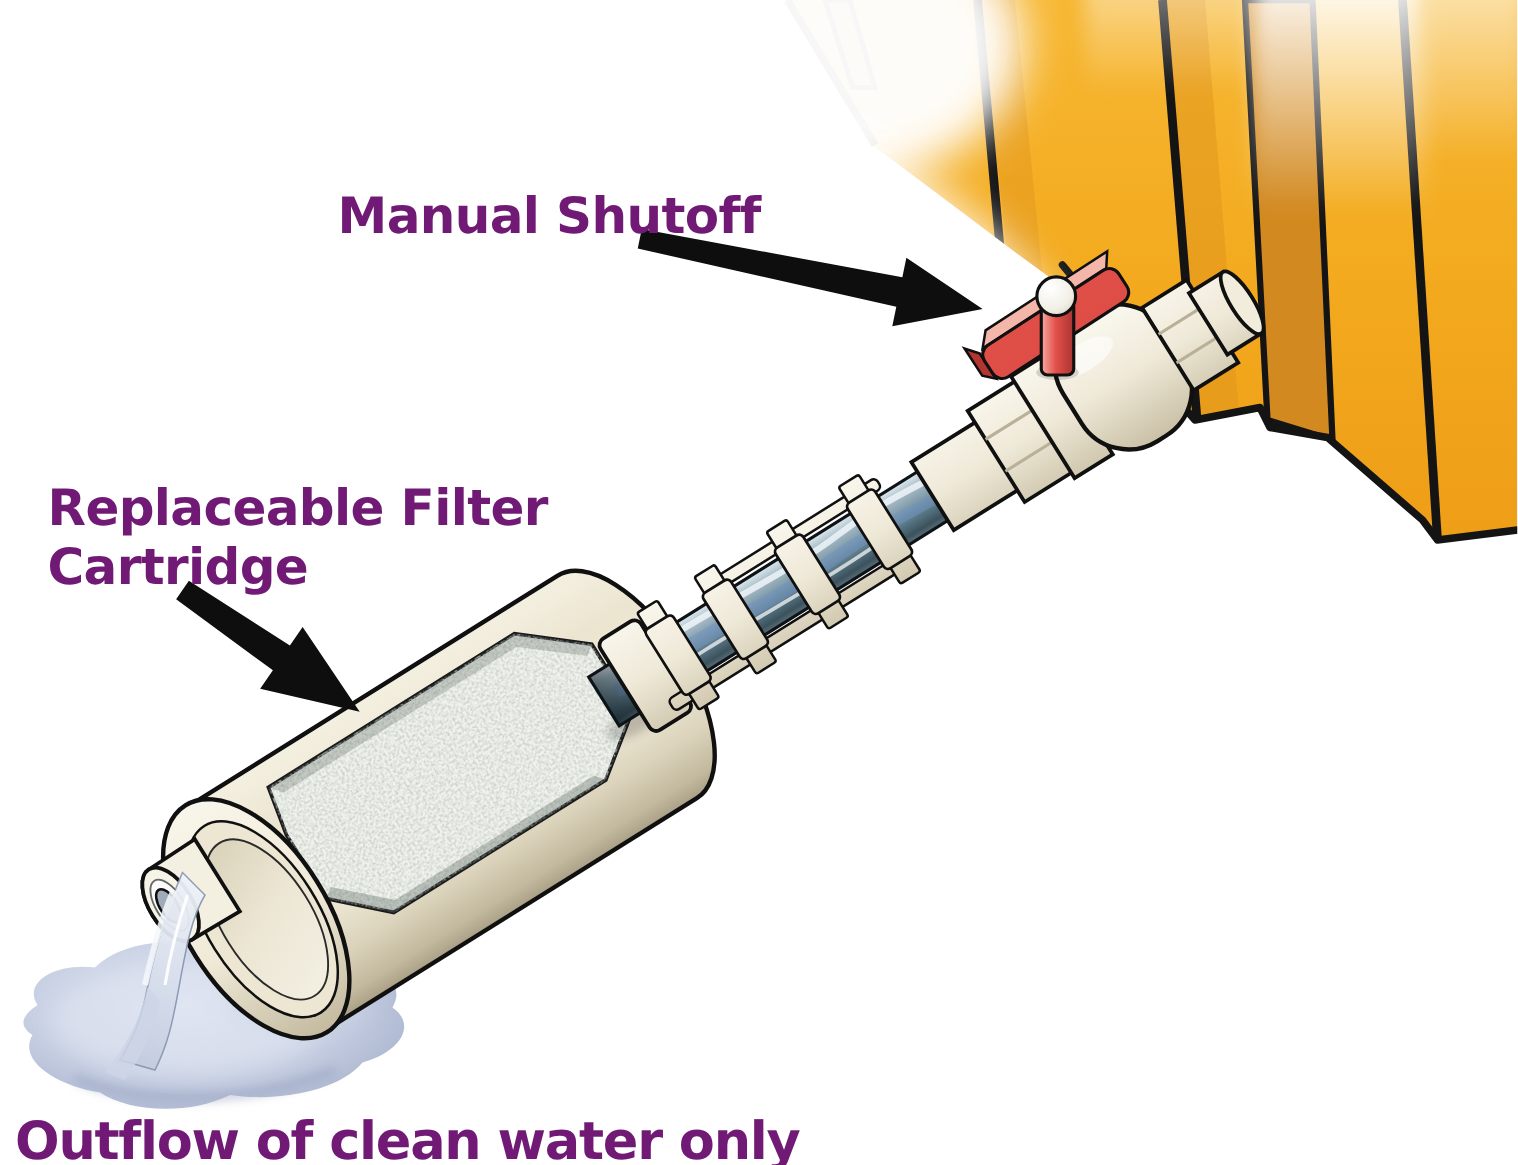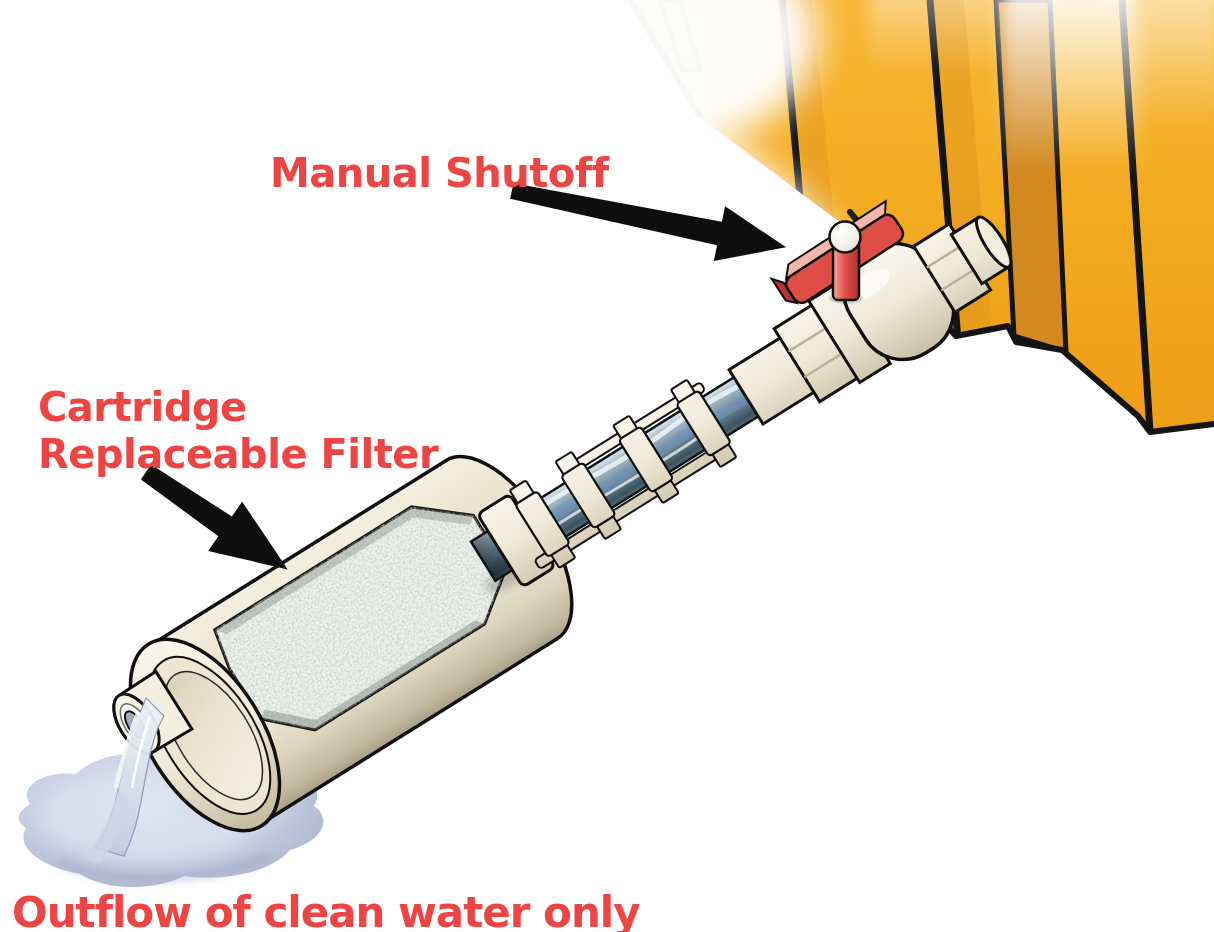--- a/index.html
+++ b/index.html
@@ -1,19 +1,19 @@
 <!DOCTYPE html>
 <html><head>
 <meta charset="utf-8">
 <style>
   html,body{margin:0;padding:0;background:#fff;}
   #stage{position:relative;width:1214px;height:932px;overflow:hidden;background:#ffffff;
          font-family:"DejaVu Sans","Liberation Sans",sans-serif;}
   #art{position:absolute;left:0;top:0;}
-  .label{position:absolute;font-weight:bold;color:#ef4444;letter-spacing:-0.5px;white-space:nowrap;}
+  .label{position:absolute;font-weight:bold;color:#701a75;letter-spacing:-0.5px;white-space:nowrap;}
   #lbl-shutoff{left:270px;top:150px;font-size:40px;}
   #lbl-filter{left:38px;top:384px;font-size:40px;line-height:47px;}
   #lbl-outflow{left:12px;top:888px;font-size:42px;letter-spacing:-1px;}
 </style>
 </head>
 <body>
 
 <div id="stage">
 
 <svg id="art" width="1214" height="932" viewBox="0 0 1214 932">
@@ -234,19 +234,19 @@
     <polygon points="0,-7 212,-11 212,-27 280,1 212,29 212,13 0,9" fill="#0e0e0e"></polygon>
   </g>
   <g transform="translate(146 472) rotate(34.5)">
     <polygon points="0,-9 96,-12 96,-30 172,0 96,30 96,12 0,9" fill="#0e0e0e"></polygon>
   </g>
 </svg>
 
 <div class="label" id="lbl-shutoff">Manual Shutoff</div>
 
 <div class="label" id="lbl-filter">
+  <div>Replaceable Filter</div>
   <div>Cartridge</div>
-  <div>Replaceable Filter</div>
 </div>
 
 <div class="label" id="lbl-outflow">Outflow of clean water only</div>
 
 </div>
 
 </body></html>

